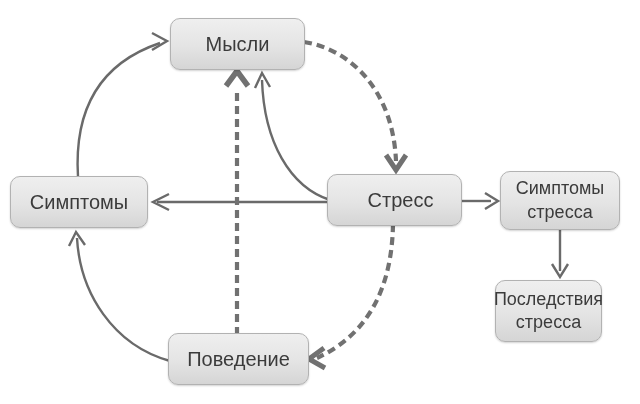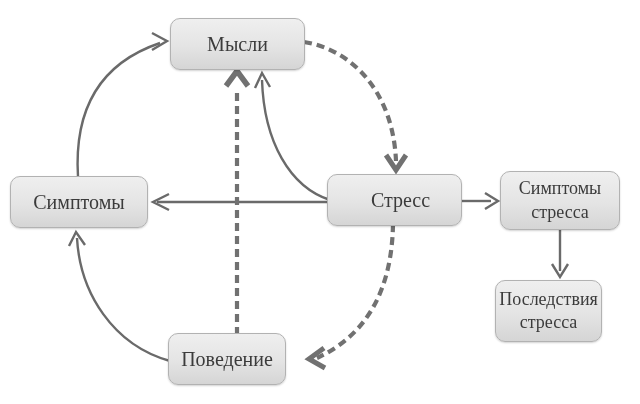--- a/index.html
+++ b/index.html
@@ -33,35 +33,34 @@
     align-items: center;
     justify-content: center;
     text-align: center;
     background: linear-gradient(180deg, #efefef 0%, #e4e4e4 55%, #d5d5d5 100%);
     border: 1px solid #b2b2b2;
     border-radius: 10px;
     box-shadow: 0 1px 2px rgba(0,0,0,0.18);
     color: #3b3b3b;
     font-size: 20px;
     line-height: 1.2;
-    font-family: Liberation Serif, serif;
   }
   .node.small {
     font-size: 18px;
     line-height: 1.3;
     padding: 0 20px;
   }
   .node span {
     display: block;
   }
   
   #node-thoughts      { left: 170px; top: 18px;  width: 135px; height: 52px; }
   #node-situation     { left: 10px;  top: 176px; width: 138px; height: 52px; }
   #node-stress        { left: 327px; top: 174px; width: 135px; height: 52px; padding-left: 12px; }
-  #node-behavior      { left: 168px; top: 333px; width: 118px; height: 52px; }
+  #node-behavior      { left: 168px; top: 333px; width: 141px; height: 52px; }
   #node-symptoms      { left: 500px; top: 171px; width: 120px; height: 59px; }
   #node-consequences  { left: 495px; top: 280px; width: 107px; height: 62px; }
 </style>
 </head>
 <body>
 
 <div class="canvas">
 
   <svg class="arrows" width="640" height="404" viewBox="0 0 640 404">
 

